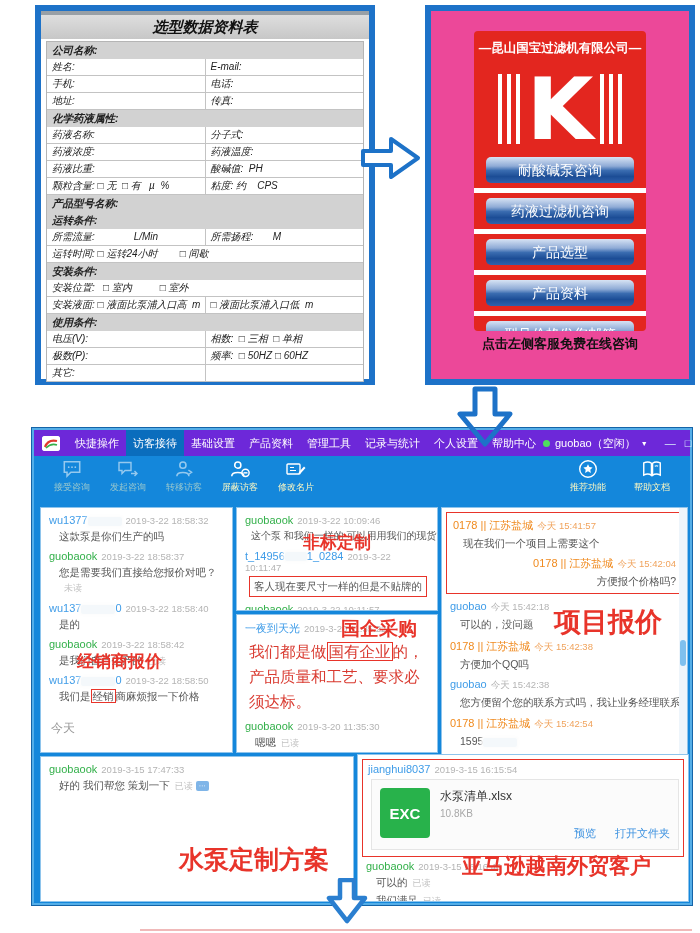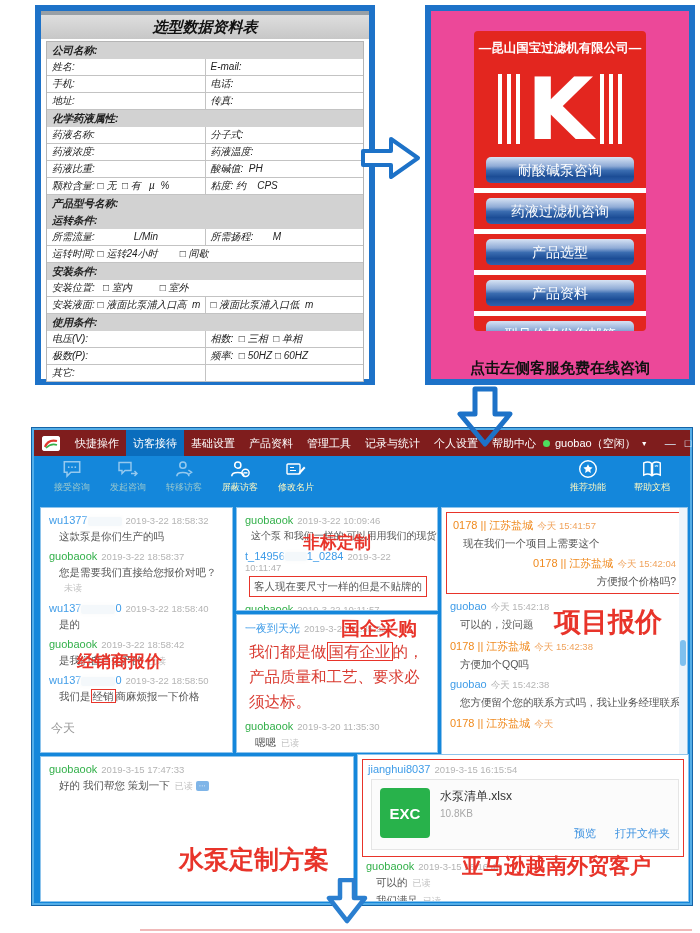--- a/index.html
+++ b/index.html
@@ -18,28 +18,28 @@
   
   .panel-promo{position:absolute;left:425px;top:5px;width:270px;height:380px;border:6px solid #1d72c8;background:#ec4899;box-sizing:border-box;}
   .promo-card{margin:20px auto 0;width:172px;height:300px;background:#e3261f;border-radius:4px;text-align:center;overflow:hidden;}
   .promo-company{color:#fff;font-size:12.5px;font-weight:bold;padding-top:9px;white-space:nowrap;}
   .promo-logo{display:flex;align-items:center;justify-content:center;height:96px;margin-top:4px;}
   .barset{display:flex;gap:5px;}
   .bar{width:4px;height:70px;background:#fff;}
   .promo-k{font-size:86px;font-weight:900;color:#fff;line-height:80px;margin:0 7px;font-family:"DejaVu Sans",sans-serif;}
   .promo-btn{margin:0 12px;height:26px;border-radius:5px;background:linear-gradient(180deg,#d7e3f4 0%,#8fabd6 35%,#3a6cb0 52%,#1c4d96 75%,#2f61ab 100%);color:#fff;font-size:14px;line-height:26px;cursor:pointer;white-space:nowrap;overflow:hidden;}
   .promo-sep{height:5px;background:#fff;margin:5px 0;}
-  .promo-caption{text-align:center;margin-top:28px;font-weight:bold;font-size:15px;color:#111;}
+  .promo-caption{text-align:center;margin-top:4px;font-weight:bold;font-size:13px;color:#111;}
 
   
   .arrow{position:absolute;z-index:10;}
 
   
   .chatwin{position:absolute;left:32px;top:428px;width:660px;height:477px;background:#1487db;border:2px solid #54aee8;box-shadow:0 0 0 1px #1464a8;box-sizing:border-box;}
-  .titlebar{height:26px;display:flex;align-items:center;padding:0 8px;color:#fff;font-size:11px;background:#7f1d1d;}
+  .titlebar{height:26px;display:flex;align-items:center;padding:0 8px;color:#fff;font-size:11px;background:#6d28d9;}
   .app-logo{width:18px;height:15px;background:#fff;border-radius:3px;margin-right:8px;flex:none;}
   .menu-item{padding:0 7px;height:26px;line-height:26px;cursor:pointer;white-space:nowrap;}
   .menu-item.active{background:#0a6dbd;}
   .titlebar-right{margin-left:auto;display:flex;align-items:center;gap:5px;white-space:nowrap;}
   .status-dot{width:7px;height:7px;border-radius:50%;background:#4ede5e;flex:none;}
   .caret{font-size:7px;}
   .winctl{display:flex;gap:9px;margin-left:12px;color:#d9effc;font-size:11px;}
   .winctl span{cursor:pointer;}
 
   .toolbar{height:50px;display:flex;align-items:flex-start;padding:3px 10px 0;color:#fef9c3;}
@@ -371,20 +371,24 @@
     </div>
     <div class="msg">
       <div class="mhead"><span class="mname orange">0178 || 江苏盐城</span><span class="mtime orange">今天 15:42:38</span></div>
       <div class="mbody"><span>方便加个QQ吗</span></div>
     </div>
     <div class="msg">
       <div class="mhead"><span class="mname blue">guobao</span><span class="mtime">今天 15:42:38</span></div>
       <div class="mbody nowrap"><span>您方便留个您的联系方式吗，我让业务经理联系您</span></div>
     </div>
     <div class="msg">
+      <div class="mhead"><span class="mname orange">0178 || 江苏盐城</span><span class="mtime orange">今天 15:42:54</span></div>
+      <div class="mbody"><span>1595</span><span class="censor"></span></div>
+    </div>
+    <div class="msg">
       <div class="mhead"><span class="mname orange">0178 || 江苏盐城</span><span class="mtime orange">今天</span></div>
     </div>
     <div class="scroll-track">
         <div class="scroll-thumb"></div>
       </div>
   </div>
 
   <div class="cpanel" id="p-botleft">
     <div class="annotation" style="left:138px;top:86px;font-size:25px;">水泵定制方案</div>
     <div class="msg">

